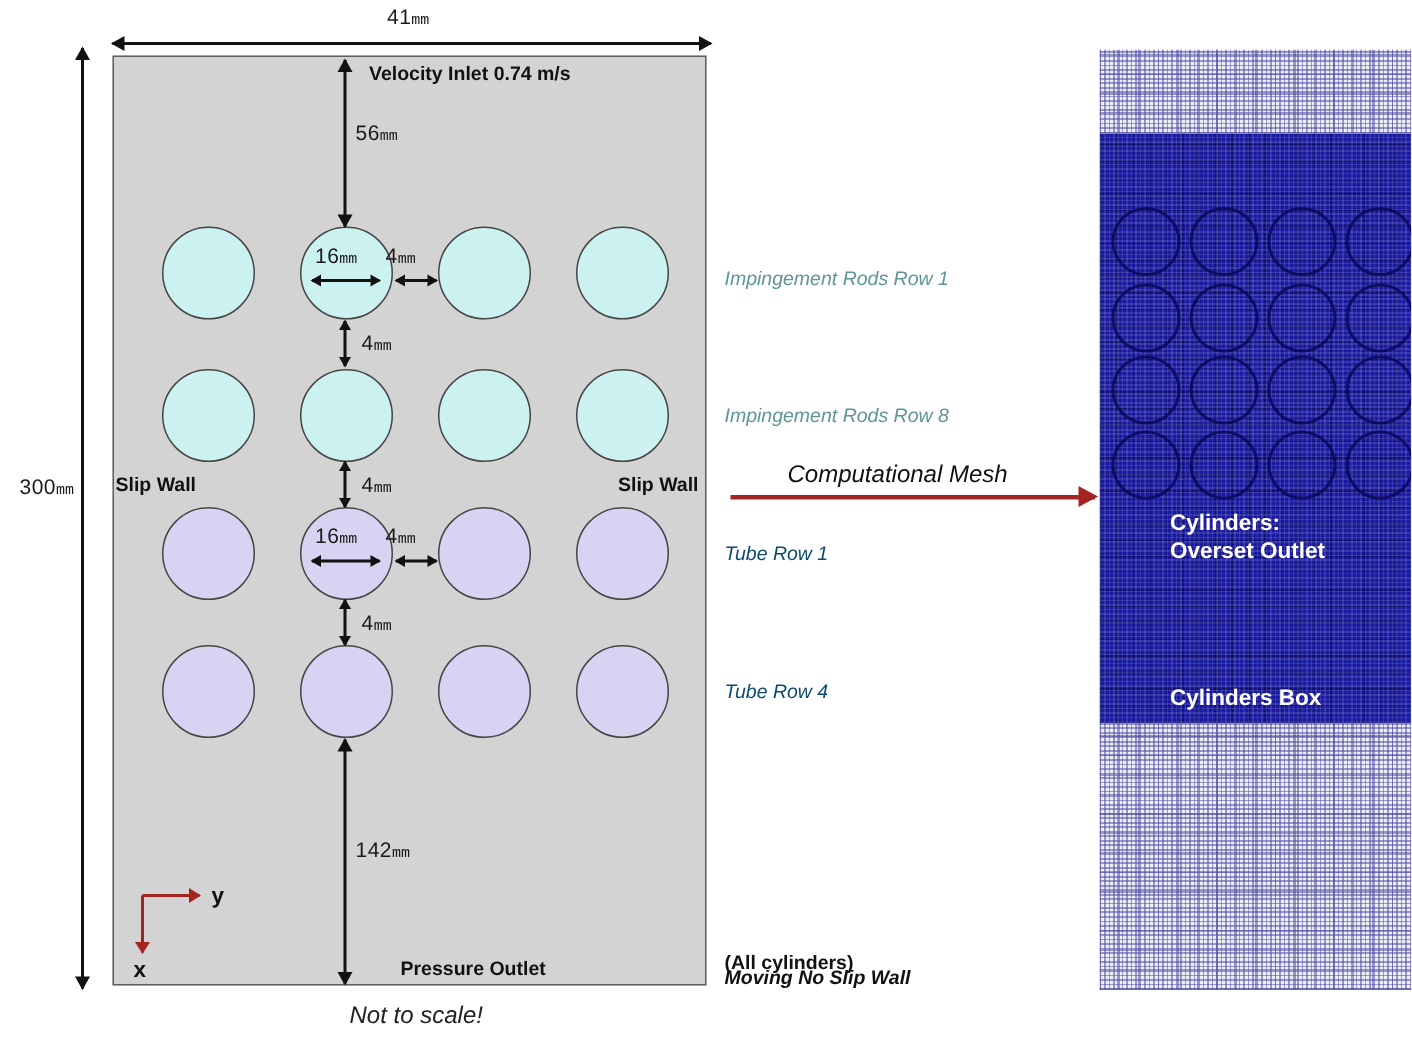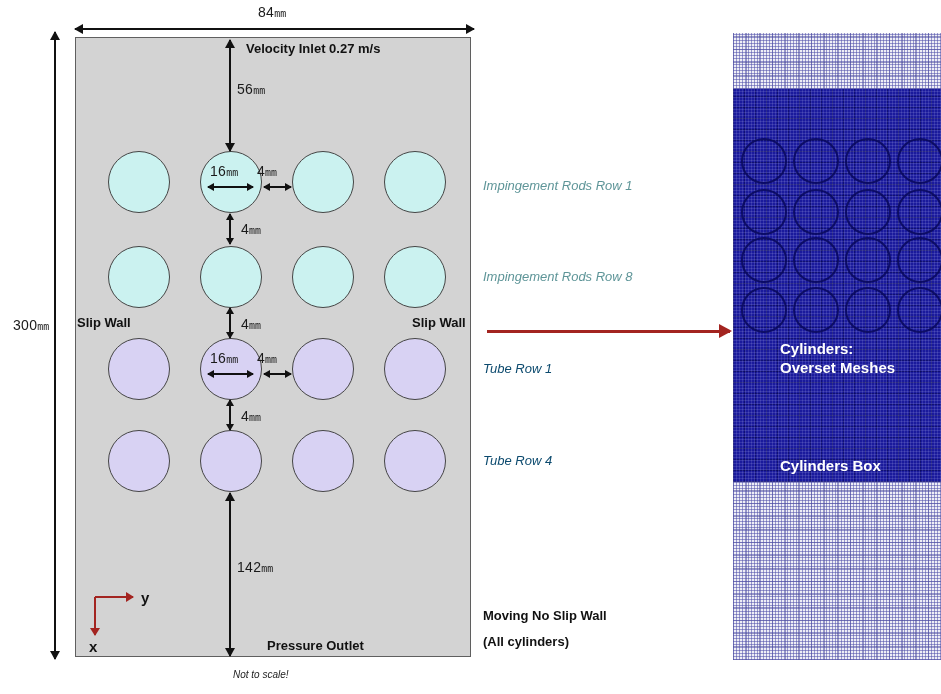--- a/index.html
+++ b/index.html
@@ -41,21 +41,21 @@
     border-top:5px solid transparent; border-bottom:5px solid transparent; border-left:8px solid #a32420; }
   .axis-v { position:absolute; width:2px; background:#a32420; }
   .axis-v::after { content:""; position:absolute; bottom:-1px; left:-4px; width:0; height:0;
     border-left:5px solid transparent; border-right:5px solid transparent; border-top:8px solid #a32420; }
 
   
   .dim { position:absolute; white-space:nowrap; color:#1a1a1a; }
   .dim-num { font-size:14px; letter-spacing:0.3px; }
   .dim-unit { font-size:10px;font-family:Liberation Mono, monospace; }
   .bnd { position:absolute; font-weight:bold; font-size:13px; color:#111; white-space:nowrap; }
-  .note { position:absolute; font-style:italic; font-size:10px; color:#222; white-space:nowrap; }
+  .note { position:absolute; font-style:italic; font-size:16px; color:#222; white-space:nowrap; }
   .rowlbl { position:absolute; font-style:italic; font-size:13px; white-space:nowrap; }
   .rowlbl.impingement { color:#5e9598; }
   .rowlbl.tube { color:#0c4a6e; }
   .mesh-arrow-label { position:absolute; font-style:italic; font-size:16px; color:#111; white-space:nowrap; }
   .axis-lbl { position:absolute; font-weight:bold; font-size:15px; color:#111; }
 
   
   .mesh { position:absolute; left:733px; top:33px; width:208px; height:627px; overflow:hidden; }
   .mesh-light {
     background-color:#eeeef6;
@@ -97,29 +97,29 @@
       <div class="circle" style="left: 216px; top: 300px; width: 62px; height: 62px; background: rgb(216, 210, 243);"></div>
       <div class="circle" style="left: 308px; top: 300px; width: 62px; height: 62px; background: rgb(216, 210, 243);"></div>
       <div class="circle" style="left: 32px; top: 392px; width: 62px; height: 62px; background: rgb(216, 210, 243);"></div>
       <div class="circle" style="left: 124px; top: 392px; width: 62px; height: 62px; background: rgb(216, 210, 243);"></div>
       <div class="circle" style="left: 216px; top: 392px; width: 62px; height: 62px; background: rgb(216, 210, 243);"></div>
       <div class="circle" style="left: 308px; top: 392px; width: 62px; height: 62px; background: rgb(216, 210, 243);"></div>
     </div>
 
   <div class="harrow" style="left:75px; top:28px; width:399px;"></div>
   <div class="dim" style="left:258px; top:3px;">
-    <span class="dim-num">84</span><span class="dim-unit">mm</span>
+    <span class="dim-num">41</span><span class="dim-unit">mm</span>
   </div>
 
   <div class="varrow" style="left:54px; top:32px; height:627px;"></div>
   <div class="dim" style="left:13px; top:316px;">
     <span class="dim-num">300</span><span class="dim-unit">mm</span>
   </div>
 
-  <div class="bnd" style="left:246px; top:41px;">Velocity Inlet 0.27 m/s</div>
+  <div class="bnd" style="left:246px; top:41px;">Velocity Inlet 0.74 m/s</div>
   <div class="varrow" style="left:229px; top:40px; height:111px;"></div>
   <div class="dim" style="left:237px; top:80px;">
     <span class="dim-num">56</span><span class="dim-unit">mm</span>
   </div>
 
   <div class="dim" style="left:210px; top:162px;">
     <span class="dim-num">16</span><span class="dim-unit">mm</span>
   </div>
   <div class="harrow small" style="left:208px; top:186px; width:45px;"></div>
   <div class="dim" style="left:257px; top:162px;">
@@ -165,31 +165,32 @@
   <div class="axis-lbl" style="left:141px; top:589px;">y</div>
   <div class="axis-lbl" style="left:89px; top:638px;">x</div>
 
   <div class="note" style="left:233px; top:669px;">Not to scale!</div>
 
   <div class="rowlbl impingement" style="left:483px; top:178px;">Impingement Rods Row 1</div>
   <div class="rowlbl impingement" style="left:483px; top:269px;">Impingement Rods Row 8</div>
   <div class="rowlbl tube" style="left:483px; top:361px;">Tube Row 1</div>
   <div class="rowlbl tube" style="left:483px; top:453px;">Tube Row 4</div>
 
+  <div class="mesh-arrow-label" style="left:525px; top:308px;">Computational Mesh</div>
   <div class="red-harrow" style="left:487px; top:330px; width:243px;"></div>
 
-  <div class="bnd" style="left:483px; top:608px;">Moving No Slip Wall</div>
+  <div class="bnd" style="left:483px; top:644px;font-style:italic;">Moving No Slip Wall</div>
   <div class="bnd" style="left:483px; top:634px;">(All cylinders)</div>
 
   <div class="mesh" id="mesh">
     <div class="mesh-band mesh-light" style="height:56px;"></div>
     <div class="mesh-band mesh-dark" style="height:393px;"></div>
     <div class="mesh-band mesh-light" style="height:178px;"></div>
     <div class="mesh-lbl" style="left:47px; top:307px;">Cylinders:</div>
-    <div class="mesh-lbl" style="left:47px; top:326px;">Overset Meshes</div>
+    <div class="mesh-lbl" style="left:47px; top:326px;">Overset Outlet</div>
     <div class="mesh-lbl" style="left:47px; top:424px;">Cylinders Box</div>
   <div class="mesh-ring" style="left: 8px; top: 105px;"></div>
       <div class="mesh-ring" style="left: 60px; top: 105px;"></div>
       <div class="mesh-ring" style="left: 112px; top: 105px;"></div>
       <div class="mesh-ring" style="left: 164px; top: 105px;"></div>
       <div class="mesh-ring" style="left: 8px; top: 156px;"></div>
       <div class="mesh-ring" style="left: 60px; top: 156px;"></div>
       <div class="mesh-ring" style="left: 112px; top: 156px;"></div>
       <div class="mesh-ring" style="left: 164px; top: 156px;"></div>
       <div class="mesh-ring" style="left: 8px; top: 204px;"></div>

